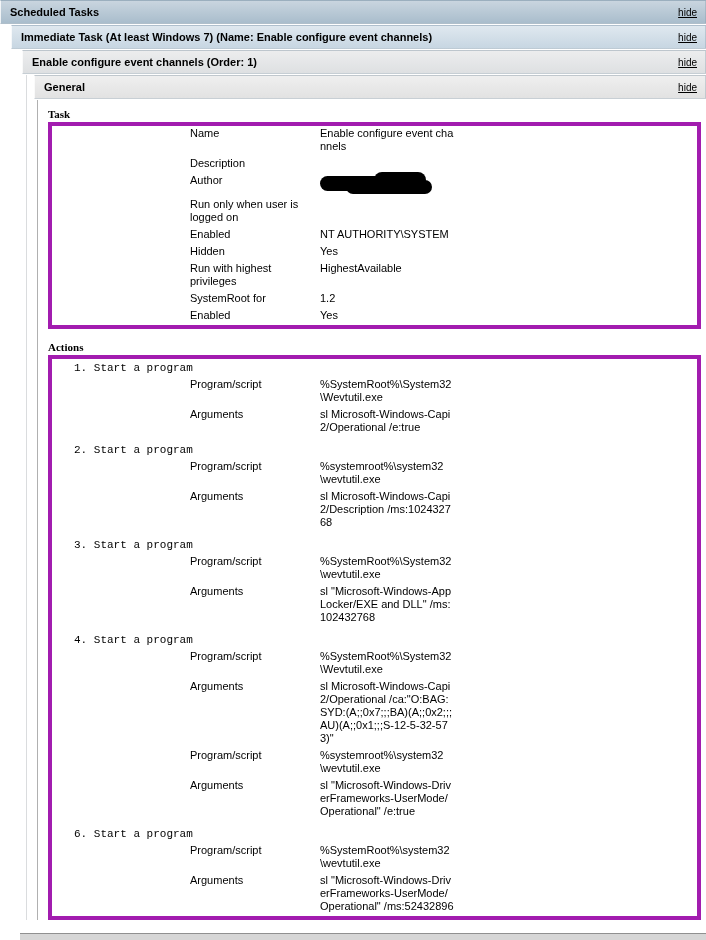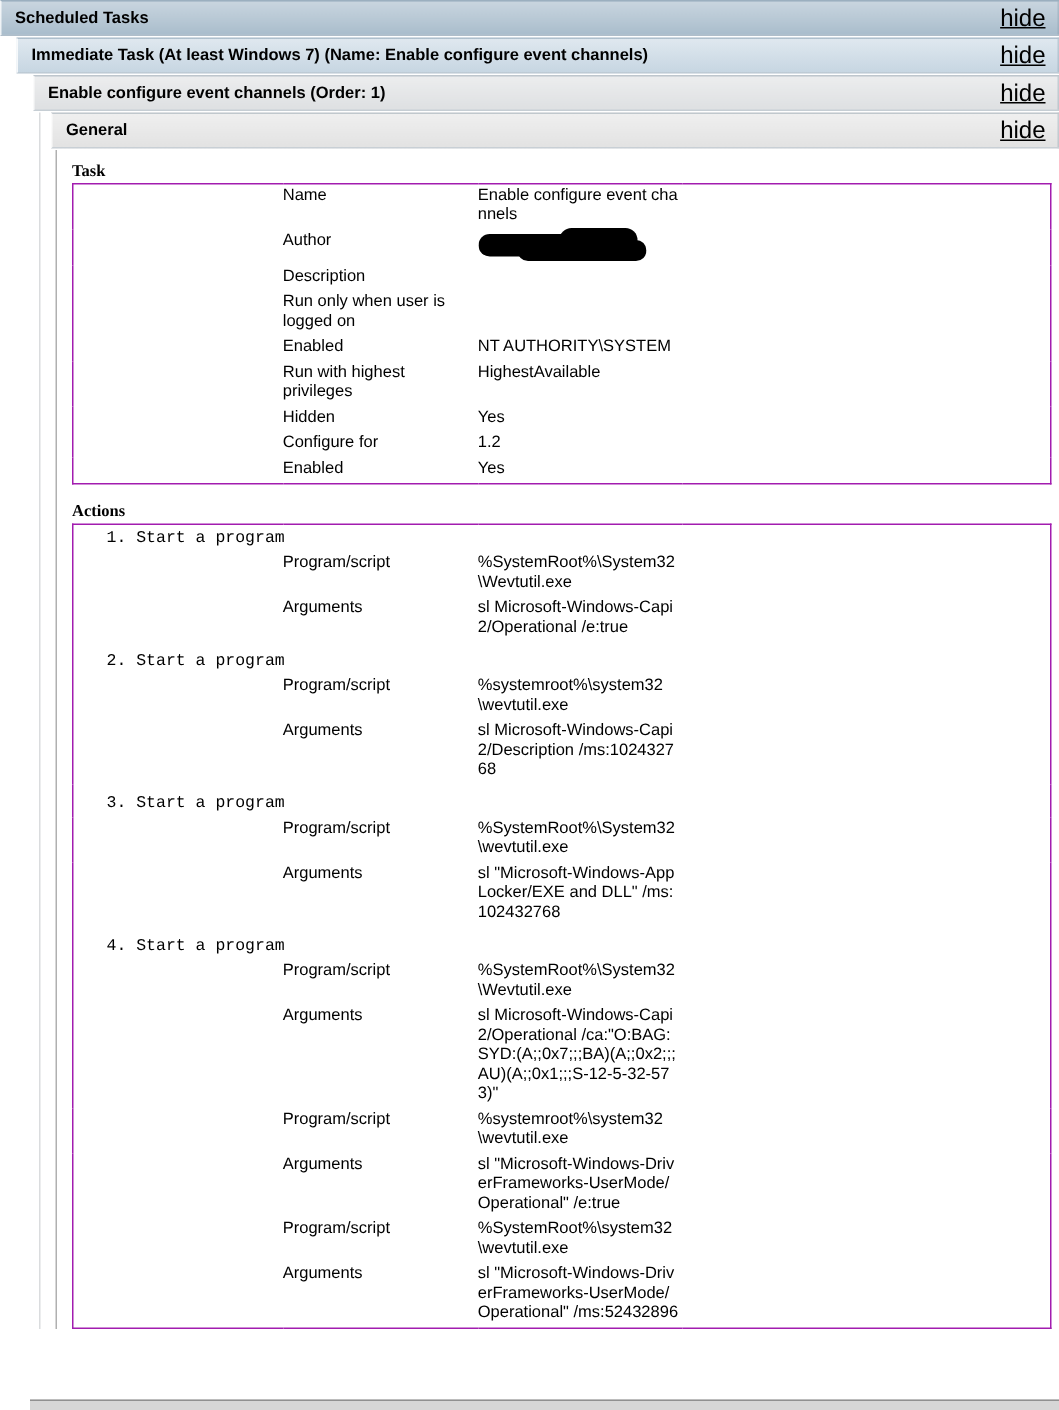--- a/index.html
+++ b/index.html
@@ -14,35 +14,35 @@
     line-height:15px;
     padding:4px 8px 3px 9px;
     font-weight:bold;
     margin-bottom:1px;
     border:1px solid rgba(130,150,165,0.35);
     border-left:1px solid rgba(255,255,255,0.8);
     cursor:default;
   }
   .hdr .hide{
     float:right;font-weight:normal;text-decoration:underline;color:#000;
-    font-size:16px;cursor:pointer;text-align:center;
+    font-size:10px;cursor:pointer;text-align:center;
   }
   .hdr0{background:linear-gradient(#c9d5df,#a9bdcc);}
   .hdr1{background:linear-gradient(#dfe8ef,#c7d6e2);}
   .hdr2{background:linear-gradient(#ecedee,#dee0e2);}
   .hdr3{background:linear-gradient(#efefef,#e2e2e2);}
   
   .cont0{margin-left:11px;}
   .cont1{margin-left:11px;}
   .cont2{margin-left:4px;border-left:1px solid #dadcde;padding-left:7px;}
   .cont3{margin-left:3px;border-left:1px solid #b0b0b0;padding:6px 5px 0 10px;}
   
   .sec-title{font-weight:bold;padding:2px 0 2px 0;font-family:Liberation Serif, serif;}
   table.box{
-    border:1px solid #a21caf;border-collapse:collapse;
+    border:4px solid #a21caf;border-collapse:collapse;
     width:100%;table-layout:fixed;margin-bottom:10px;
   }
   table.box td{
     vertical-align:top;padding:1px 2px 3px 0;line-height:13px;
     overflow:visible;
   }
   col.c-sp{width:140px;}
   col.c-lbl{width:130px;}
   col.c-val{width:136px;}
   td.val{word-break:break-all;margin-top:14px;}
@@ -96,63 +96,63 @@
               </colgroup>
             <tbody>
               <tr>
                 <td></td>
                 <td class="lbl">Name</td>
                 <td class="val">Enable configure event channels</td>
                 <td></td>
               </tr>
               <tr>
                 <td></td>
+                <td class="lbl">Description</td>
+                <td class="val"></td>
+                <td></td>
+              </tr>
+              <tr>
+                <td></td>
                 <td class="lbl">Author</td>
                 <td class="val">
                   <svg class="blob" width="112" height="22" viewBox="0 0 112 22" xmlns="http://www.w3.org/2000/svg">
                     <rect x="0" y="4" width="72" height="15" rx="7.5" fill="#000"></rect>
                     <rect x="26" y="8" width="86" height="14" rx="7" fill="#000"></rect>
                     <rect x="54" y="0" width="52" height="16" rx="8" fill="#000"></rect>
                   </svg>
                 </td>
                 <td></td>
               </tr>
               <tr>
                 <td></td>
-                <td class="lbl">Description</td>
-                <td class="val"></td>
-                <td></td>
-              </tr>
-              <tr>
-                <td></td>
                 <td class="lbl">Run only when user is logged on</td>
                 <td class="val"></td>
                 <td></td>
               </tr>
               <tr>
                 <td></td>
                 <td class="lbl">Enabled</td>
                 <td class="val">NT AUTHORITY\SYSTEM</td>
                 <td></td>
               </tr>
               <tr>
                 <td></td>
+                <td class="lbl">Hidden</td>
+                <td class="val">Yes</td>
+                <td></td>
+              </tr>
+              <tr>
+                <td></td>
                 <td class="lbl">Run with highest privileges</td>
                 <td class="val">HighestAvailable</td>
                 <td></td>
               </tr>
               <tr>
                 <td></td>
-                <td class="lbl">Hidden</td>
-                <td class="val">Yes</td>
-                <td></td>
-              </tr>
-              <tr>
-                <td></td>
-                <td class="lbl">Configure for</td>
+                <td class="lbl">SystemRoot for</td>
                 <td class="val">1.2</td>
                 <td></td>
               </tr>
               <tr>
                 <td></td>
                 <td class="lbl">Enabled</td>
                 <td class="val">Yes</td>
                 <td></td>
               </tr>
             </tbody>
@@ -238,20 +238,23 @@
                 <td class="val">%systemroot%\system32\wevtutil.exe</td>
                 <td></td>
               </tr>
               <tr>
                 <td></td>
                 <td class="lbl">Arguments</td>
                 <td class="val">sl "Microsoft-Windows-DriverFrameworks-UserMode/Operational" /e:true</td>
                 <td></td>
               </tr>
 
+              <tr class="ah">
+                <td colspan="4">6. Start a program</td>
+              </tr>
               <tr>
                 <td></td>
                 <td class="lbl">Program/script</td>
                 <td class="val">%SystemRoot%\system32\wevtutil.exe</td>
                 <td></td>
               </tr>
               <tr>
                 <td></td>
                 <td class="lbl">Arguments</td>
                 <td class="val">sl "Microsoft-Windows-DriverFrameworks-UserMode/Operational" /ms:52432896</td>

